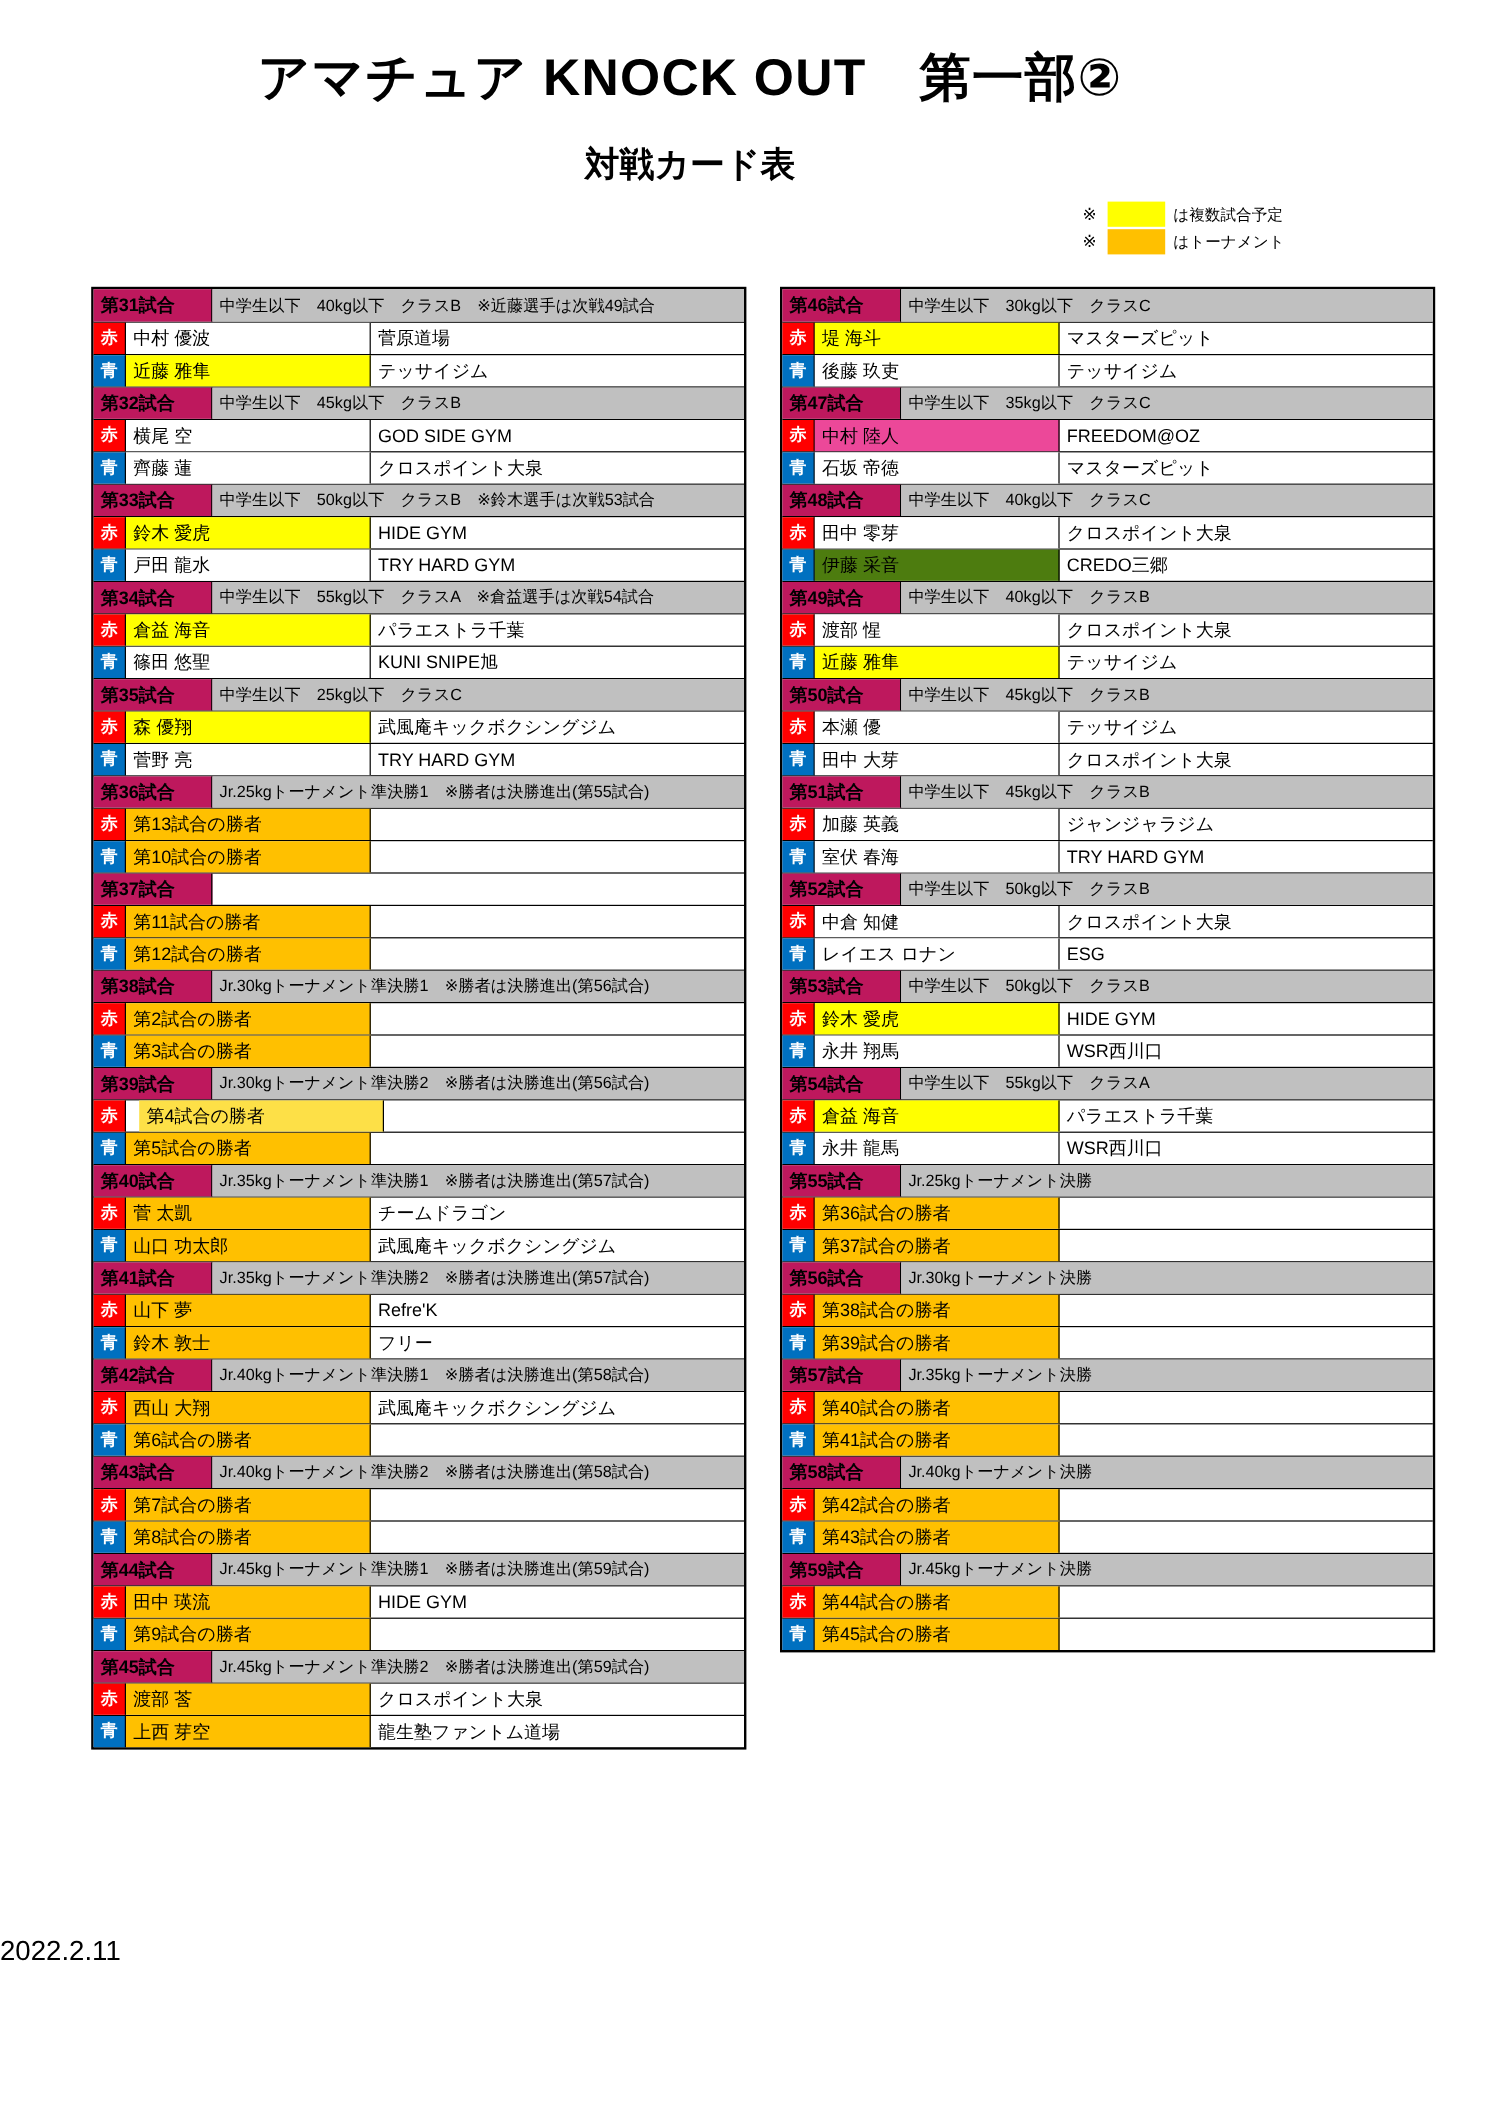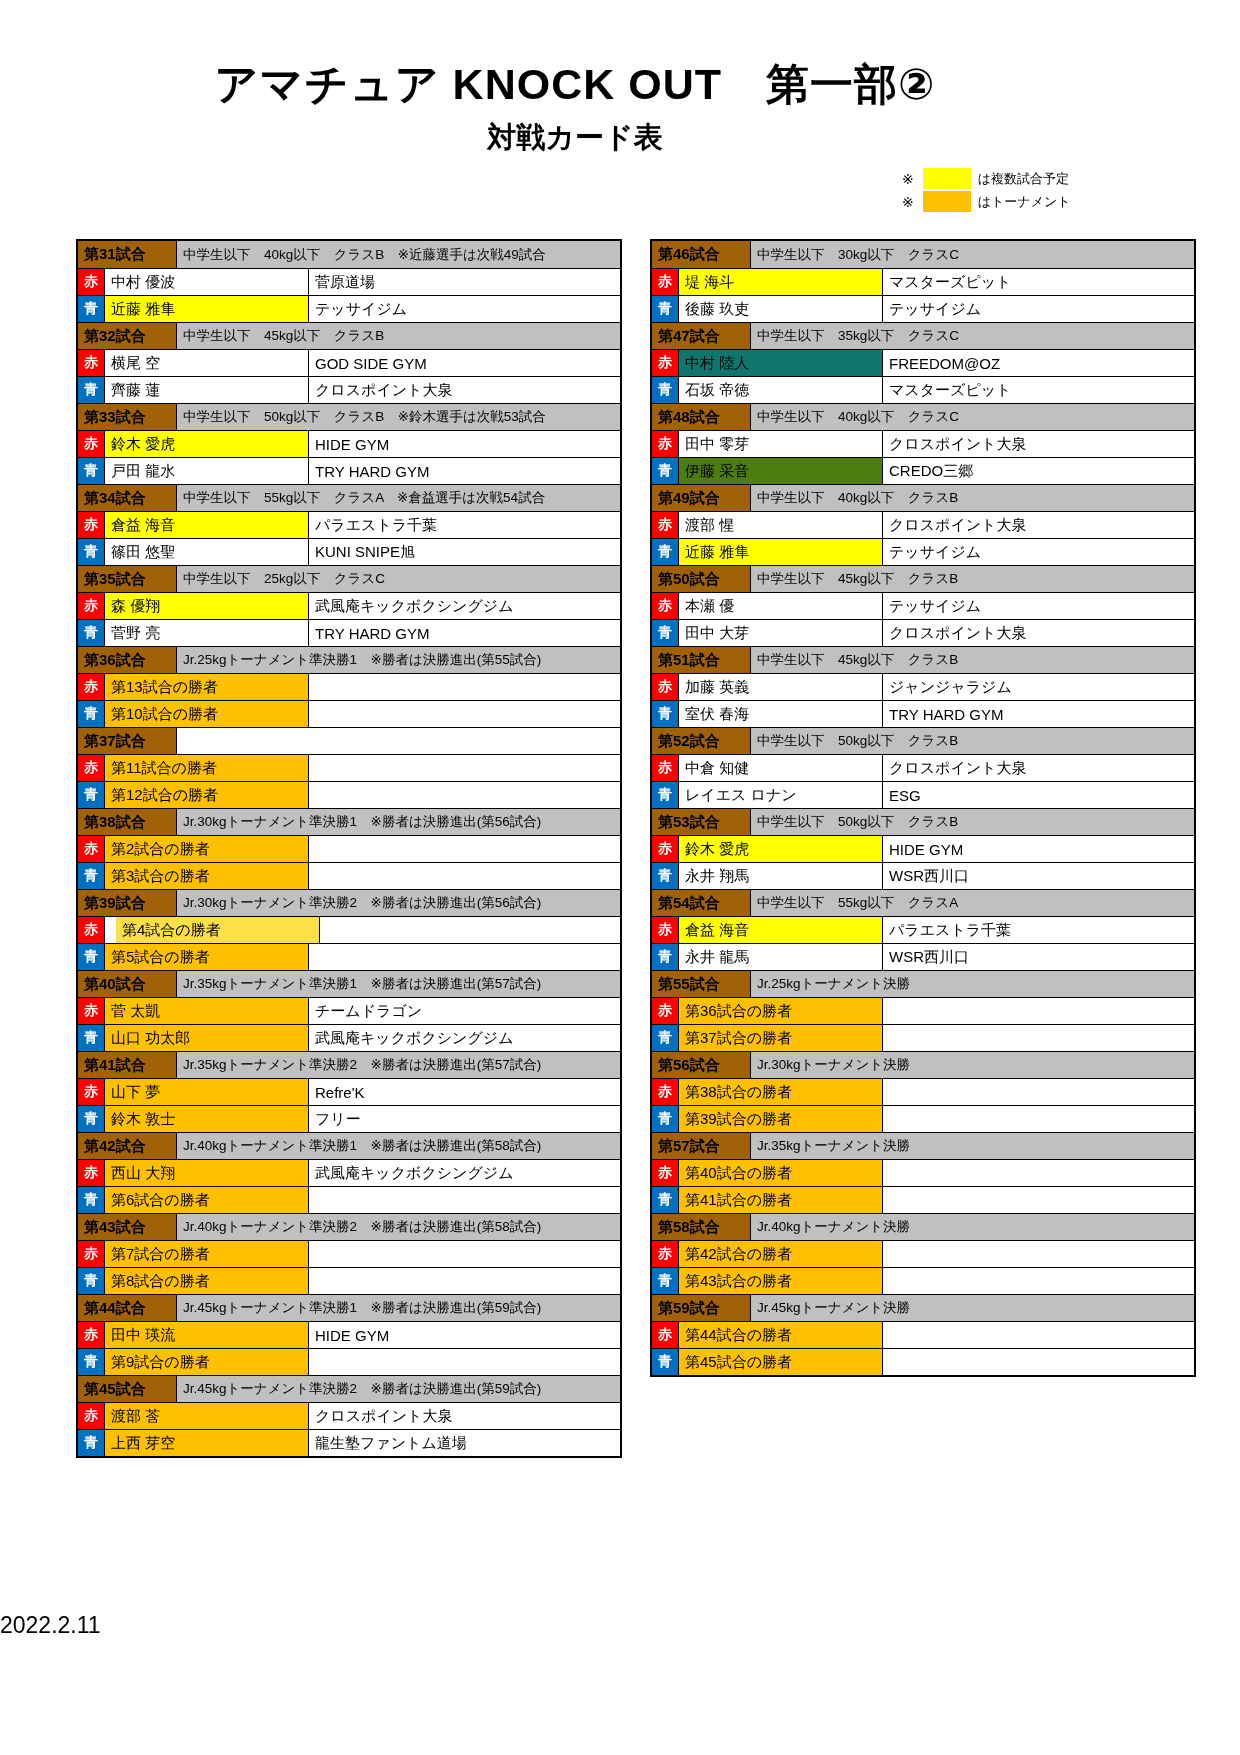--- a/index.html
+++ b/index.html
@@ -1,35 +1,35 @@
 <!DOCTYPE html>
 <html><head>
 <meta charset="utf-8">
 <style>
   html,body{margin:0;padding:0;background:#fff;}
   .page{position:relative;width:1240px;height:1755px;background:#ffffff;
         font-family:"Liberation Sans","DejaVu Sans",sans-serif;color:#000;overflow:hidden;}
-  .title{position:absolute;top:56px;left:0;width:1150px;text-align:center;
+  .title{position:absolute;top:36px;left:0;width:1150px;text-align:center;
          font-size:43px;font-weight:bold;letter-spacing:1px;}
   .subtitle{position:absolute;top:118px;left:0;width:1150px;text-align:center;
             font-size:29px;font-weight:bold;}
   .legend{position:absolute;top:167px;left:902px;}
   .legend-row{display:flex;align-items:center;height:23px;}
   .legend-mark{font-size:14px;margin-right:9px;}
   .legend-swatch{width:48px;height:21px;margin-right:7px;}
   .legend-label{font-size:13px;}
   .mtable{position:absolute;top:239px;width:546px;border:2px solid #000;
           box-sizing:border-box;background:#fff;}
   #col0{left:76px;}
   #col1{left:650px;}
   .m-row{display:flex;height:27px;box-sizing:border-box;border-top:1.5px solid #000;}
   .mtable .match:first-child .m-row:first-child{border-top:none;}
   .cell{display:flex;align-items:center;box-sizing:border-box;padding:0 6px;
         white-space:nowrap;overflow:hidden;}
-  .c-num{width:99px;font-weight:bold;background:#a16207;border-right:1.5px solid #000;
+  .c-num{width:99px;font-weight:bold;background:#be185d;border-right:1.5px solid #000;
          font-size:15px;}
   .c-desc{flex:1;background:#c0c0c0;font-size:13.5px;}
   .c-corner{width:27px;justify-content:center;color:#fff;font-weight:bold;
             font-size:14px;border-right:1.5px solid #000;padding:0;flex:none;}
   .c-name{width:204px;border-right:1.5px solid #000;font-size:15px;}
   .c-gym{flex:1;font-size:15px;}
   .footer{position:absolute;top:1612px;left:0;width:1150px;text-align:left;font-size:23px;}
 </style>
 </head>
 <body>
@@ -307,21 +307,21 @@
           <div class="cell c-gym">テッサイジム</div>
         </div>
       </div>
       <div class="match">
         <div class="m-row">
           <div class="cell c-num">第47試合</div>
           <div class="cell c-desc" style="background: rgb(192, 192, 192);">中学生以下　35kg以下　クラスC</div>
         </div>
         <div class="m-row">
           <div class="cell c-corner" style="background: rgb(255, 0, 0);">赤</div>
-          <div class="cell c-name" style="background: #0f766e; text-align: center;">中村 陸人</div>
+          <div class="cell c-name" style="background: #ec4899; text-align: center;">中村 陸人</div>
           <div class="cell c-gym">FREEDOM@OZ</div>
         </div>
         <div class="m-row">
           <div class="cell c-corner" style="background: rgb(0, 112, 192);">青</div>
           <div class="cell c-name" style="background: rgb(255, 255, 255);">石坂 帝徳</div>
           <div class="cell c-gym">マスターズピット</div>
         </div>
       </div>
       <div class="match">
         <div class="m-row">

